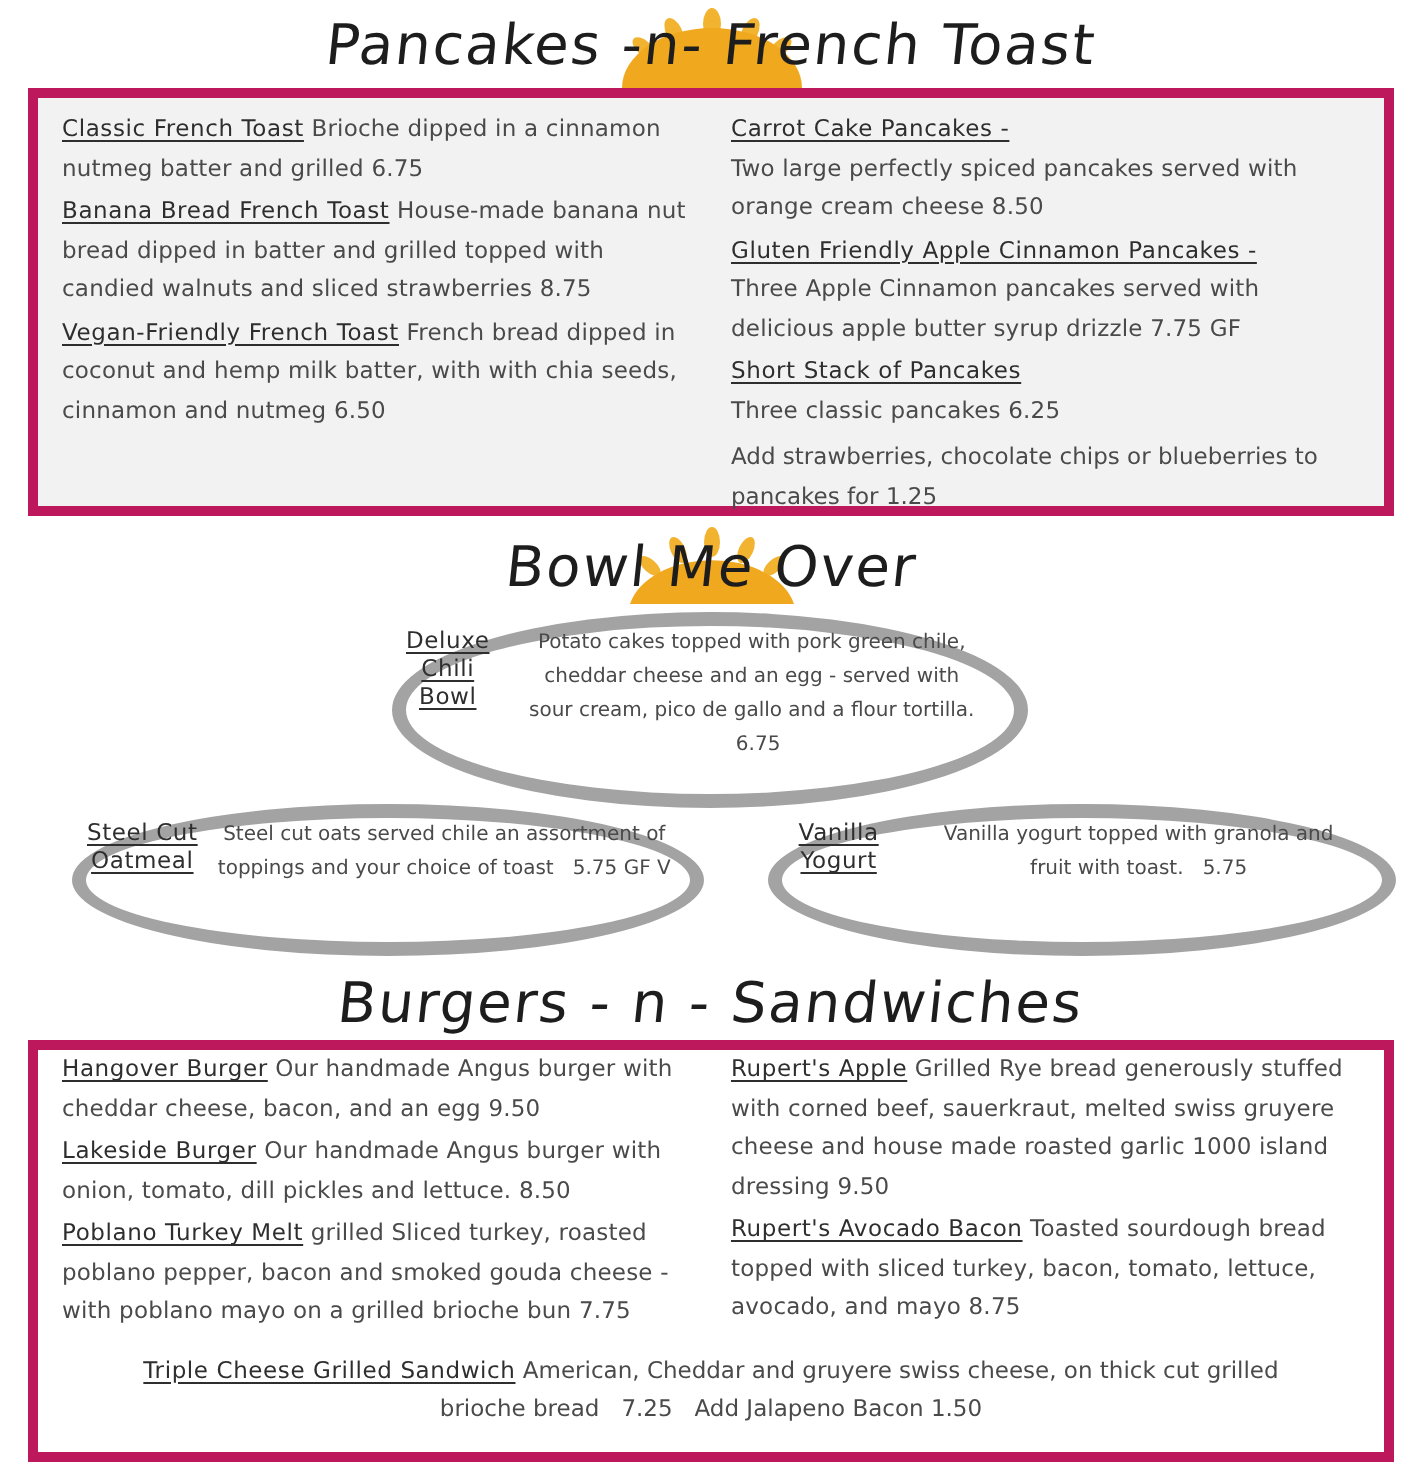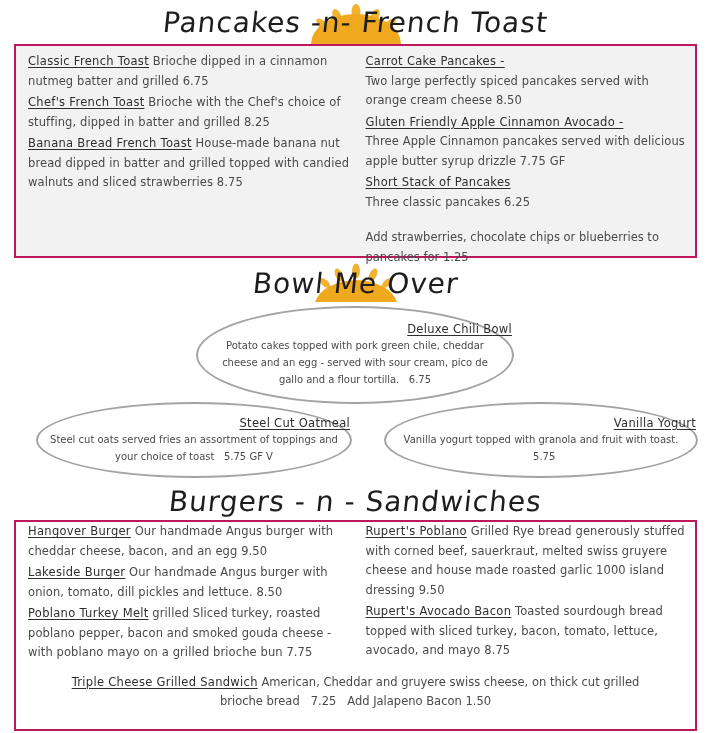--- a/index.html
+++ b/index.html
@@ -22,21 +22,21 @@
     font-size:28px;
     font-weight:400;
     letter-spacing:1px;
     color:#1d1d1d;
     white-space:nowrap;
     transform:skewX(-6deg);
   }
 
   
   .box{
-    border:2px solid #be185d;
+    border:5px solid #be185d;
     background:#f2f2f2;
     box-sizing:border-box;
   }
   .box.plain{background:#ffffff;}
 
   .cols{display:flex;}
   .col{box-sizing:border-box;}
   .col.left{width:50%;padding:6px 6px 6px 12px;}
   .col.right{width:50%;padding:6px 10px 6px 10px;}
 
@@ -46,35 +46,35 @@
     line-height:19.5px;
     color:#4a4a4a;
     letter-spacing:.1px;
   }
   .nm{
     text-decoration:underline;
     text-underline-offset:2px;
     color:#2e2e2e;
     letter-spacing:.3px;
   }
-  .note{font-size:11.5px;line-height:19.5px;color:#4a4a4a;margin-top:16px;}
+  .note{font-size:11.5px;line-height:19.5px;color:#4a4a4a;margin-top:4px;}
 
   .banner-note{
     text-align:center;font-size:11.5px;line-height:19px;color:#4a4a4a;
     padding:7px 0 5px 0;
   }
 
   
   .ovals{position:relative;height:200px;}
   .oval{
     position:absolute;
-    border:2px solid #a3a3a3;
+    border:7px solid #a3a3a3;
     border-radius:50%;
     box-sizing:border-box;
-    display:flex;flex-direction:column;align-items:flex-end;justify-content:center;
+    display:flex;flex-direction:row;align-items:flex-start;justify-content:center;
     text-align:center;
     background:#ffffff;
   }
   .oval .ttl{
     font-size:11.5px;text-decoration:underline;text-underline-offset:2px;
     color:#2e2e2e;margin-bottom:1px;letter-spacing:.3px;
   }
   .oval .txt{font-size:10px;line-height:17px;color:#4a4a4a;padding:0 16px;}
 
   .watermark{
@@ -107,39 +107,39 @@
   <div class="box" style="margin:0 14px;height:214px;">
     <div class="cols">
 
       <div class="col left">
         <div class="item">
           <div class="line"><span class="nm">Classic French Toast</span>
           <span>Brioche dipped in a cinnamon nutmeg batter and grilled</span>
           <span>6.75</span></div>
         </div>
         <div class="item">
-          <div class="line"><span class="nm">Chef's French Toast</span>
-          <span>Brioche with the Chef's choice of stuffing,  dipped in batter and grilled</span>
-          <span>8.25</span></div>
-        </div>
-        <div class="item">
           <div class="line"><span class="nm">Banana Bread French Toast</span>
           <span>House-made banana nut bread dipped in batter and grilled  topped with candied walnuts and sliced strawberries</span>
           <span>8.75</span></div>
         </div>
+        <div class="item">
+          <div class="line"><span class="nm">Vegan-Friendly French Toast</span>
+          <span>French bread dipped in coconut and hemp milk batter, with with chia seeds, cinnamon and nutmeg</span>
+          <span>6.50</span></div>
+        </div>
       </div>
 
       <div class="col right">
         <div class="item">
           <div class="line"><span class="nm">Carrot Cake Pancakes -</span><br>
           <span>Two large perfectly spiced  pancakes served with orange cream cheese</span>
           <span>8.50</span></div>
         </div>
         <div class="item">
-          <div class="line"><span class="nm">Gluten Friendly Apple Cinnamon Avocado -</span><br>
+          <div class="line"><span class="nm">Gluten Friendly Apple Cinnamon Pancakes -</span><br>
           <span>Three Apple Cinnamon pancakes served with delicious apple butter syrup drizzle</span>
           <span>7.75</span>
           <span>GF</span></div>
         </div>
         <div class="item">
           <div class="line"><span class="nm">Short Stack  of Pancakes</span><br>
           <span>Three classic pancakes</span>
           <span>6.25</span></div>
         </div>
         <div class="note">Add strawberries, chocolate chips or blueberries to pancakes for 1.25</div>
@@ -169,21 +169,21 @@
       <div class="ttl">Deluxe Chili Bowl</div>
       <div class="txt">
         <span>Potato cakes topped with pork green chile, cheddar cheese and an egg - served with sour cream, pico de gallo and a flour tortilla.</span>
         &nbsp;&nbsp;<span>6.75</span>
       </div>
     </div>
 
     <div class="oval" style="left:36px;top:98px;width:316px;height:76px;">
       <div class="ttl">Steel Cut Oatmeal</div>
       <div class="txt" style="padding:0 8px;">
-        <span>Steel cut oats served fries an assortment of toppings and your choice of toast</span>
+        <span>Steel cut oats served chile an assortment of toppings and your choice of toast</span>
         &nbsp;&nbsp;<span>5.75</span>
         <span>GF  V</span>
       </div>
     </div>
 
     <div class="oval" style="left:384px;top:98px;width:314px;height:76px;">
       <div class="ttl">Vanilla Yogurt</div>
       <div class="txt">
         <span>Vanilla yogurt topped with granola and fruit with toast.</span>
         &nbsp;&nbsp;<span>5.75</span>
@@ -211,21 +211,21 @@
         </div>
         <div class="item">
           <div class="line"><span class="nm">Poblano Turkey Melt</span>
           <span>grilled Sliced turkey, roasted poblano pepper, bacon and smoked gouda cheese - with poblano mayo on a  grilled brioche bun</span>
           <span>7.75</span></div>
         </div>
       </div>
 
       <div class="col right" style="padding-top:0;">
         <div class="item">
-          <div class="line"><span class="nm">Rupert's Poblano</span>
+          <div class="line"><span class="nm">Rupert's Apple</span>
           <span>Grilled  Rye bread generously stuffed  with  corned beef,   sauerkraut, melted swiss gruyere cheese and house made roasted garlic 1000 island dressing</span>
           <span>9.50</span></div>
         </div>
         <div class="item">
           <div class="line"><span class="nm">Rupert's Avocado Bacon</span>
           <span>Toasted sourdough bread topped  with sliced  turkey,  bacon, tomato, lettuce, avocado, and  mayo</span>
           <span>8.75</span></div>
         </div>
       </div>
     </div>

